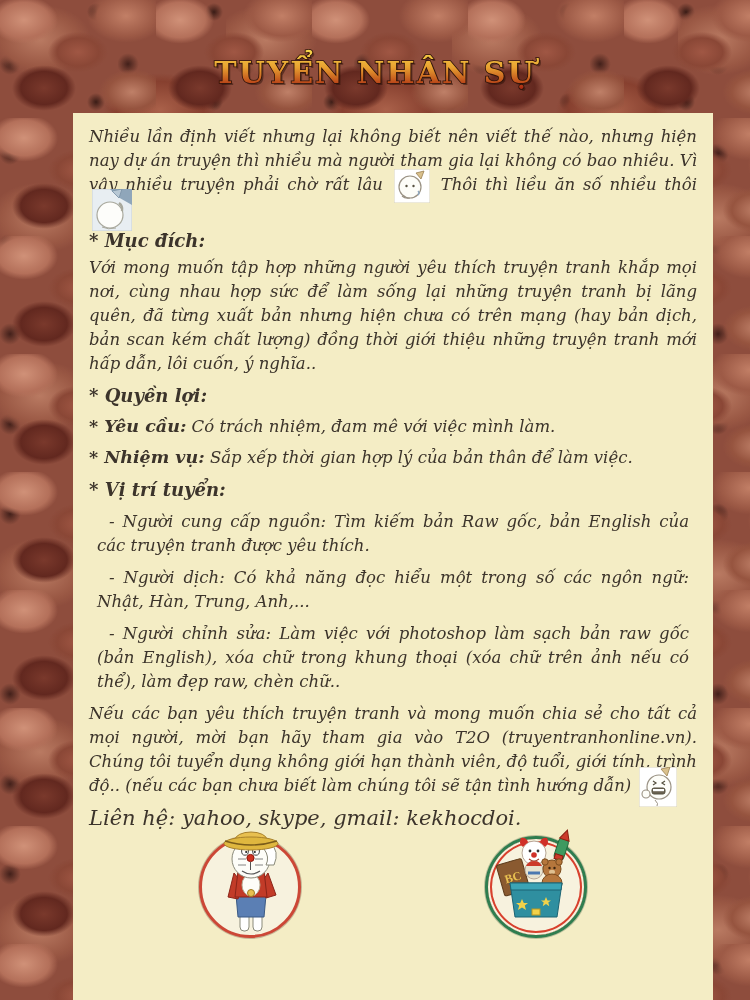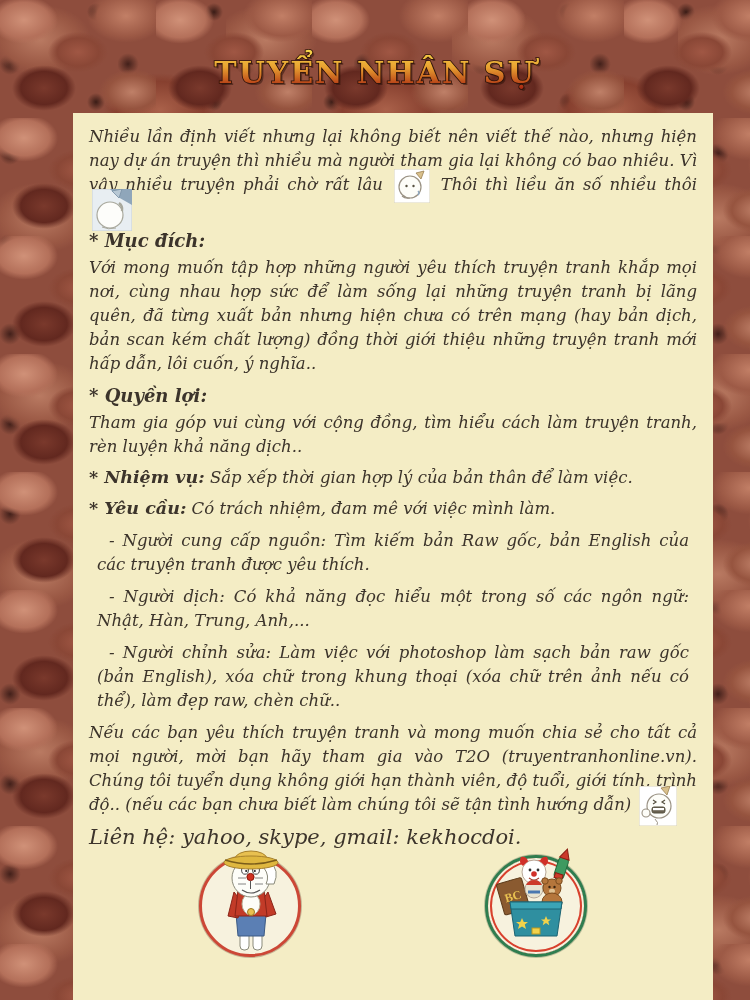--- a/index.html
+++ b/index.html
@@ -109,32 +109,32 @@
           <path d="M27 14 q4 3 3 8" stroke="#a8a89c" stroke-width="2.4" fill="none"></path>
           <path d="M10 38 q6 3 14 1" stroke="#a8a89c" stroke-width="1" fill="none"></path>
         </svg>
       </span>
     </p>
 
     <p class="heading">* Mục đích:</p>
     <p class="para">Với mong muốn tập hợp những người yêu thích truyện tranh khắp mọi nơi, cùng nhau hợp sức để làm sống lại những truyện tranh bị lãng quên, đã từng xuất bản nhưng hiện chưa có trên mạng (hay bản dịch, bản scan kém chất lượng) đồng thời giới thiệu những truyện tranh mới hấp dẫn, lôi cuốn, ý nghĩa..</p>
 
     <p class="heading">* Quyền lợi:</p>
-    <p class="para">Tham gia góp vui cùng với cộng đồng, tìm hiểu cách làm truyện tranh, rèn luyện khả năng dịch..</p>
+
+    <p class="inline-head">
+      <b>* Yêu cầu:</b>
+      <span>Có trách nhiệm, đam mê với việc mình làm.</span>
+    </p>
 
     <p class="inline-head">
       <b>* Nhiệm vụ:</b>
       <span>Sắp xếp thời gian hợp lý của bản thân để làm việc.</span>
     </p>
 
-    <p class="inline-head">
-      <b>* Yêu cầu:</b>
-      <span>Có trách nhiệm, đam mê với việc mình làm.</span>
-    </p>
-
+    <p class="heading">* Vị trí tuyển:</p>
     <p class="pos">- Người cung cấp nguồn: Tìm kiếm bản Raw gốc, bản English của các truyện tranh được yêu thích.</p>
     <p class="pos">- Người dịch: Có khả năng đọc hiểu một trong số các ngôn ngữ: Nhật, Hàn, Trung, Anh,...</p>
     <p class="pos">- Người chỉnh sửa: Làm việc với photoshop làm sạch bản raw gốc (bản English), xóa chữ trong khung thoại (xóa chữ trên ảnh nếu có thể), làm đẹp raw, chèn chữ..</p>
 
     <p class="para outro">
       <span>Nếu các bạn yêu thích truyện tranh và mong muốn chia sẻ cho tất cả mọi người, mời bạn hãy tham gia vào T2O (truyentranhonline.vn). Chúng tôi tuyển dụng không giới hạn thành viên, độ tuổi, giới tính, trình độ.. (nếu các bạn chưa biết làm chúng tôi sẽ tận tình hướng dẫn)</span>
       <span class="emo">
         <svg width="38" height="40" viewBox="0 0 38 40">
           <rect x="0" y="0" width="38" height="40" fill="#ffffff" stroke="#d8d2b8"></rect>
           <polygon points="22,2 31,0 28,9" fill="#d9c08c" stroke="#9a8050" stroke-width="0.8"></polygon>

